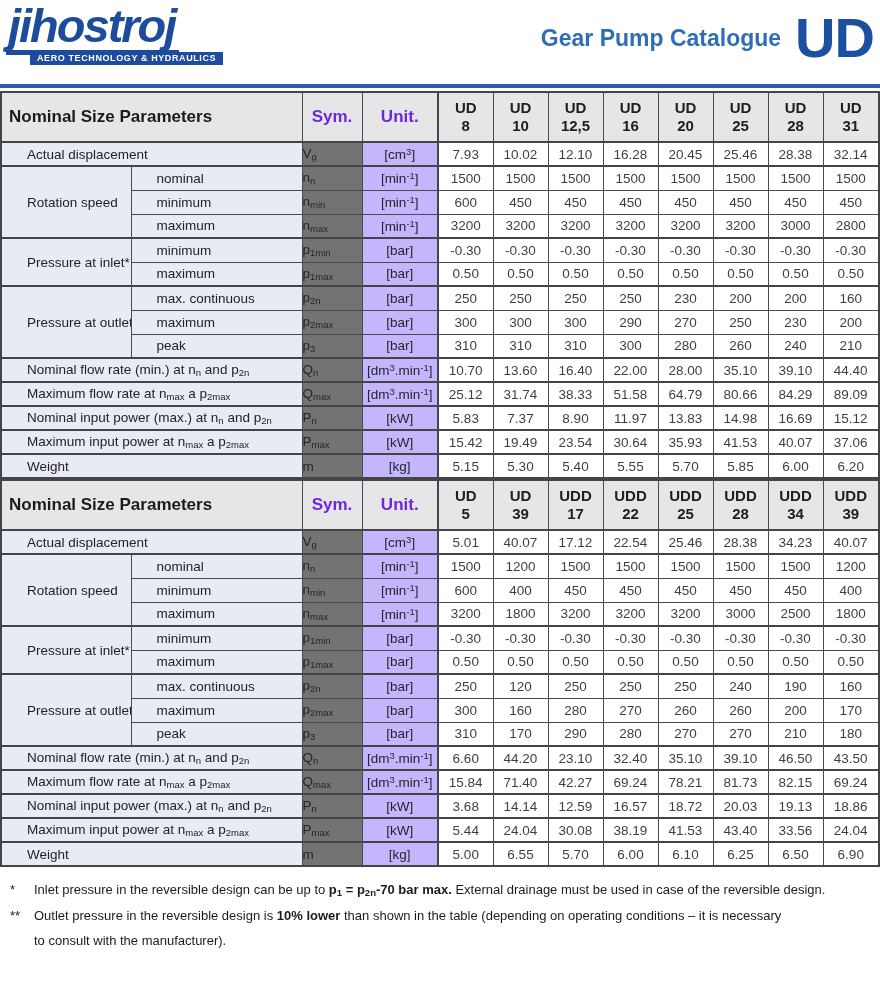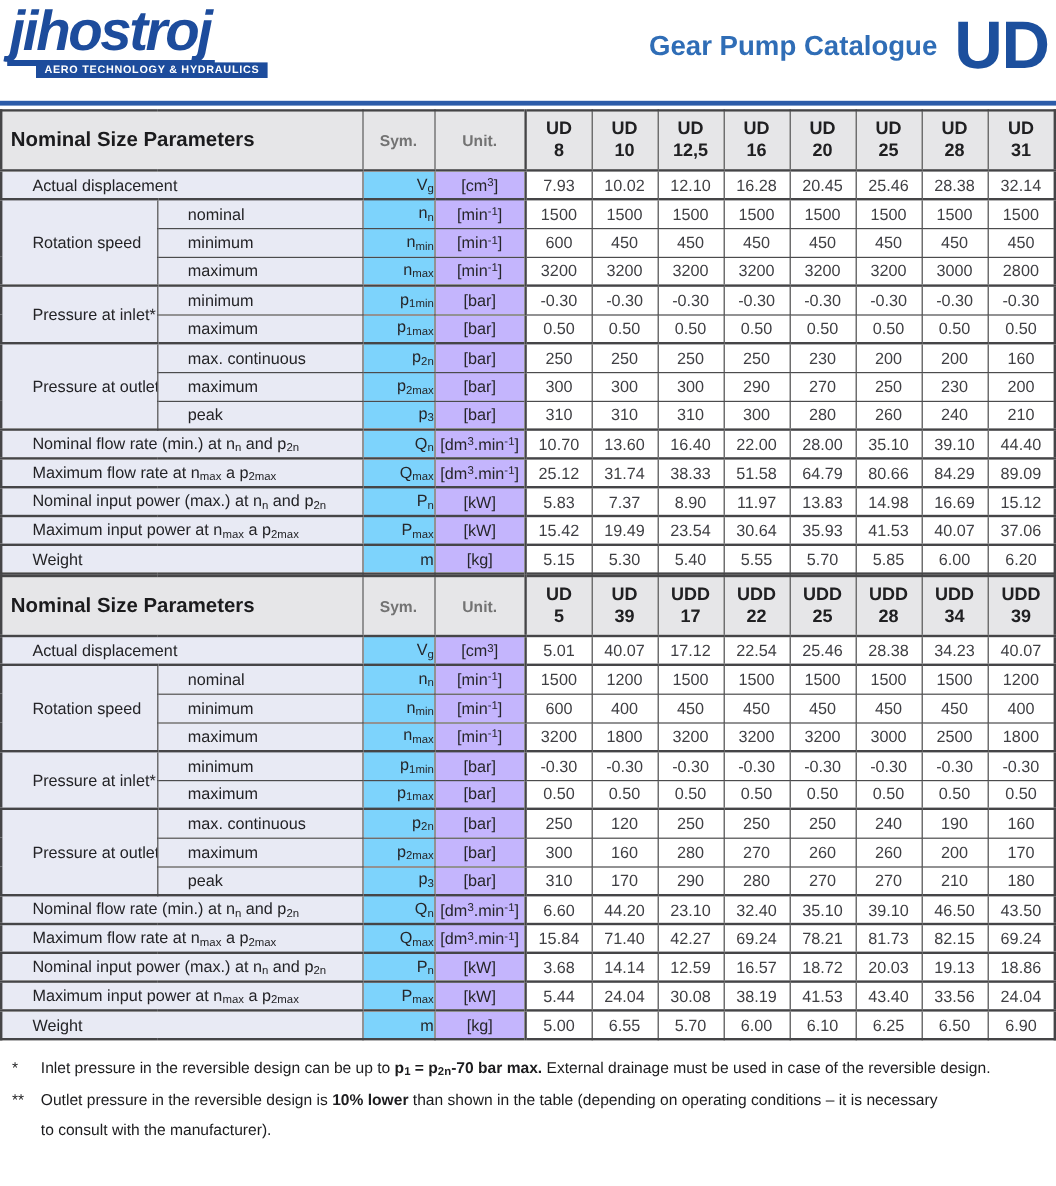--- a/index.html
+++ b/index.html
@@ -40,26 +40,26 @@
   table.spec {
     border-collapse:collapse; table-layout:fixed;
     width:880px; border:2px solid #454547;
   }
   table.spec th, table.spec td {
     border:1px solid #4b4b4d; overflow:hidden; white-space:nowrap;
   }
   tr.thick td, tr.thick th { border-top:2px solid #454547; }
   tr.hdr th { border-bottom:2px solid #454547; height:50px; background:#e6e6e8; }
   th.params { text-align:left; padding-left:7px; font-size:17px; font-weight:700; color:#1b1b1d; }
-  th.sym-h, th.unit-h { text-align:center; font-size:13px; font-weight:700; color:#737373; }
+  th.sym-h, th.unit-h { text-align:center; font-size:17px; font-weight:700; color:#6d28d9; }
   th.col-h { text-align:center; font-size:15px; font-weight:700; color:#202022; line-height:1.18; }
   td { height:24px; }
   td.lbl { background:#e8eaf4; font-size:13.5px; color:#232326; padding-left:25px; text-align:left; }
   td.grp { vertical-align:middle; }
-  td.sym { background:#7dd3fc; text-align:right; font-size:13.5px; color:#26262a; }
+  td.sym { background:#737373; text-align:left; font-size:13.5px; color:#26262a; }
   td.unit { background:#c4b5fd; text-align:center; font-size:13.5px; color:#26262a; }
   td.val { background:#ffffff; text-align:center; font-size:13.5px; color:#3f3f43; }
   td.sym { border-left:2px solid #454547; }
   td.val.first, th.col-h.first { border-left:2px solid #454547; }
   sub { font-size:9.5px; vertical-align:-2px; }
   sup { font-size:9.5px; vertical-align:4px; }
 
   
   .footnotes { padding:10px 10px 0 8px; }
   .footnote { position:relative; padding-left:26px; font-size:13px; color:#1c1c1e; line-height:1.95; }

